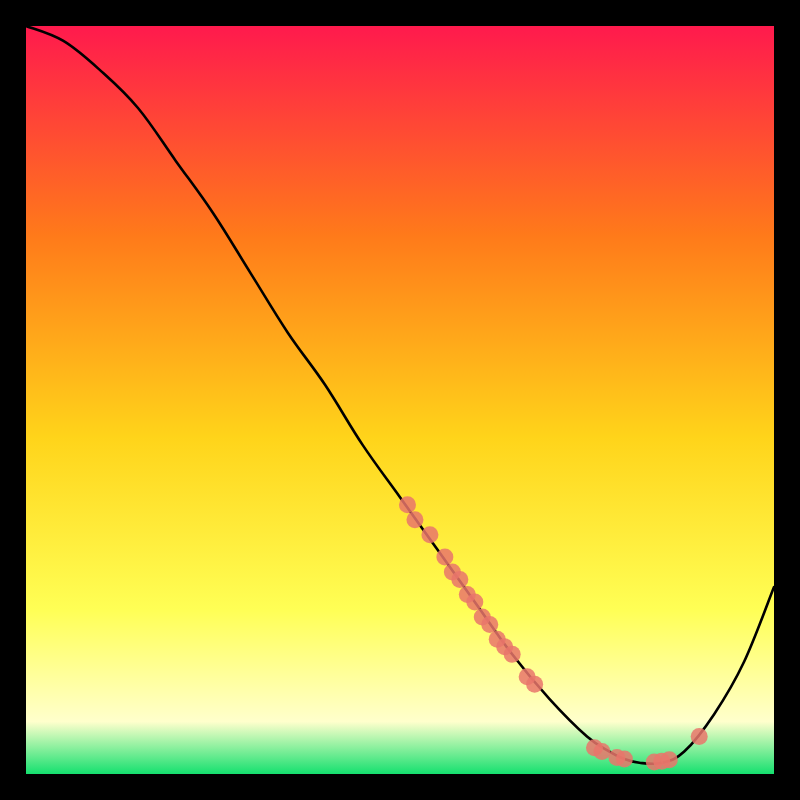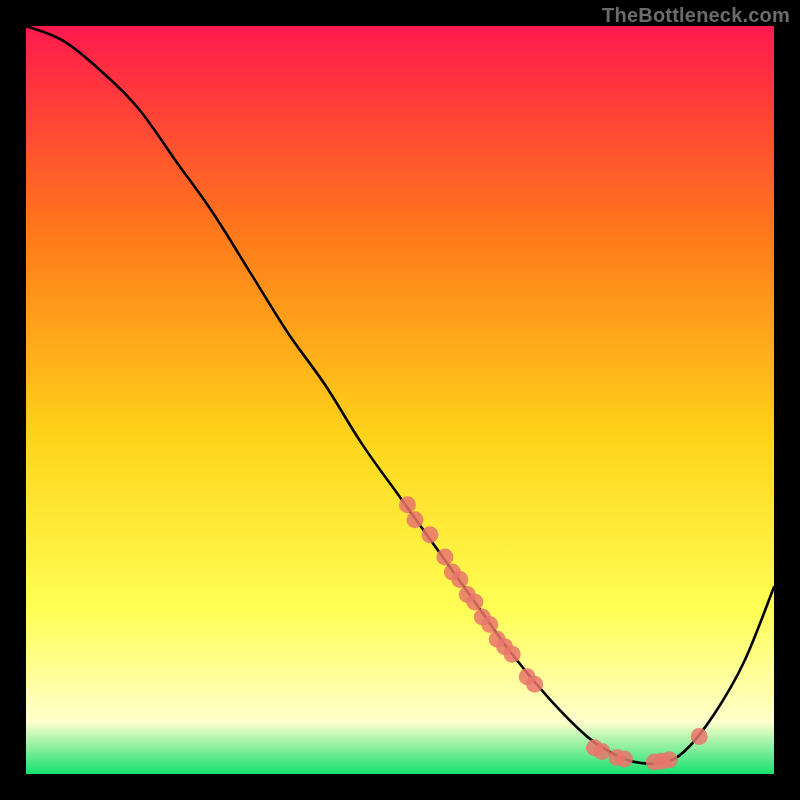--- a/index.html
+++ b/index.html
@@ -34,21 +34,20 @@
     font-weight: bold;
     color: #6b6b6b;
     letter-spacing: 0.2px;
     user-select: none;
   }
 </style>
 </head>
 <body>
 <div class="wrap">
 
-<div class="attribution">TheBottleneck.com</div>
 
 <div class="plot">
   <svg id="chart-svg" width="748" height="748" viewBox="0 0 748 748">
     <defs>
       <linearGradient id="bg-grad" x1="0" y1="0" x2="0" y2="1">
         <stop id="g0" offset="0%" stop-color="#ff1a4d"></stop>
         <stop id="g1" offset="28%" stop-color="#ff7a1a"></stop>
         <stop id="g2" offset="55%" stop-color="#ffd41a"></stop>
         <stop id="g3" offset="78%" stop-color="#ffff55"></stop>
         <stop id="g4" offset="93%" stop-color="#ffffcc"></stop>

